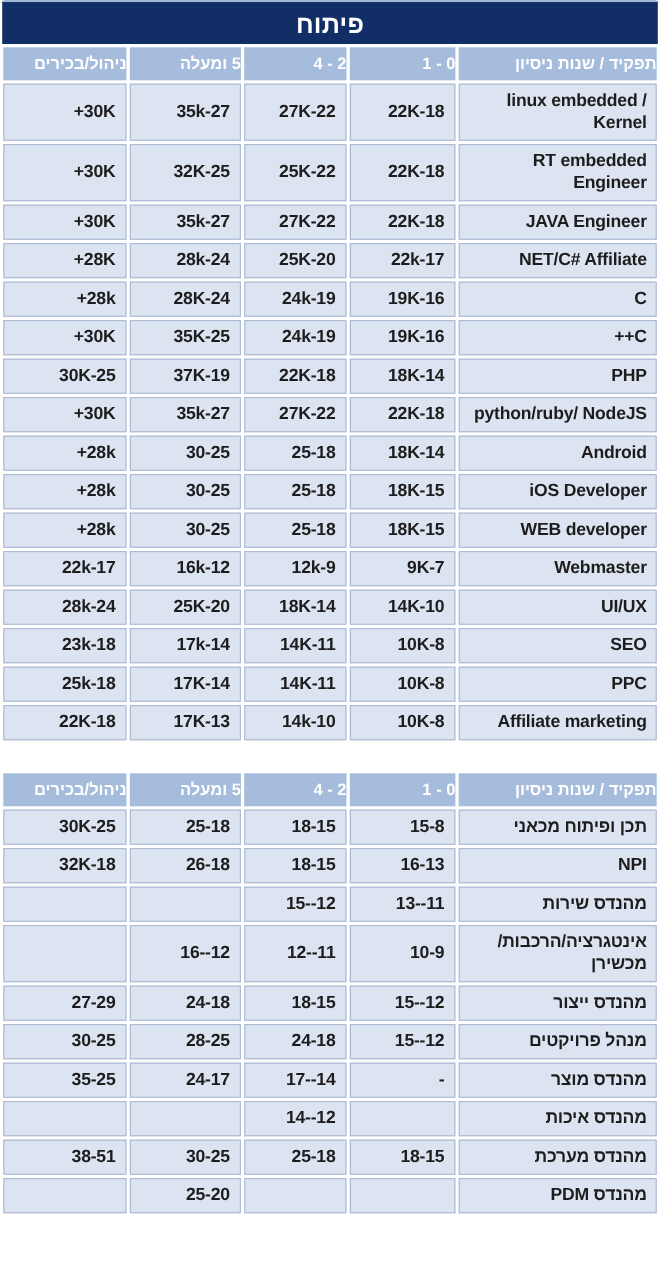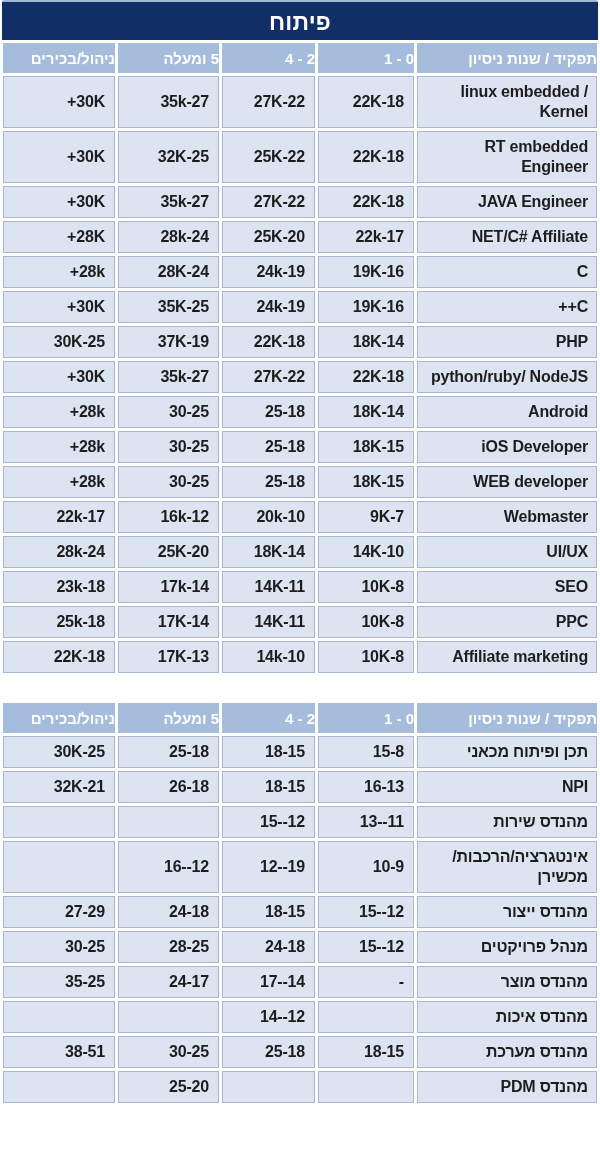--- a/index.html
+++ b/index.html
@@ -178,21 +178,21 @@
             <tr>
               <td class="role">WEB developer</td>
               <td class="val" dir="ltr">18K-15</td>
               <td class="val" dir="ltr">25-18</td>
               <td class="val" dir="ltr">30-25</td>
               <td class="val" dir="ltr">+28k</td>
             </tr>
             <tr>
               <td class="role">Webmaster</td>
               <td class="val" dir="ltr">9K-7</td>
-              <td class="val" dir="ltr">20k-10</td>
+              <td class="val" dir="ltr">12k-9</td>
               <td class="val" dir="ltr">16k-12</td>
               <td class="val" dir="ltr">22k-17</td>
             </tr>
             <tr>
               <td class="role">UI/UX</td>
               <td class="val" dir="ltr">14K-10</td>
               <td class="val" dir="ltr">18K-14</td>
               <td class="val" dir="ltr">25K-20</td>
               <td class="val" dir="ltr">28k-24</td>
             </tr>
@@ -245,33 +245,33 @@
               <td class="val" dir="ltr">15-8</td>
               <td class="val" dir="ltr">18-15</td>
               <td class="val" dir="ltr">25-18</td>
               <td class="val" dir="ltr">30K-25</td>
             </tr>
             <tr>
               <td class="role">NPI</td>
               <td class="val" dir="ltr">16-13</td>
               <td class="val" dir="ltr">18-15</td>
               <td class="val" dir="ltr">26-18</td>
-              <td class="val" dir="ltr">32K-21</td>
+              <td class="val" dir="ltr">32K-18</td>
             </tr>
             <tr>
               <td class="role">מהנדס שירות</td>
               <td class="val" dir="ltr">13--11</td>
               <td class="val" dir="ltr">15--12</td>
               <td class="val" dir="ltr"></td>
               <td class="val" dir="ltr"></td>
             </tr>
             <tr>
               <td class="role">אינטגרציה/הרכבות/ מכשירן</td>
               <td class="val" dir="ltr">10-9</td>
-              <td class="val" dir="ltr">12--19</td>
+              <td class="val" dir="ltr">12--11</td>
               <td class="val" dir="ltr">16--12</td>
               <td class="val" dir="ltr"></td>
             </tr>
             <tr>
               <td class="role">מהנדס ייצור</td>
               <td class="val" dir="ltr">15--12</td>
               <td class="val" dir="ltr">18-15</td>
               <td class="val" dir="ltr">24-18</td>
               <td class="val" dir="ltr">27-29</td>
             </tr>

